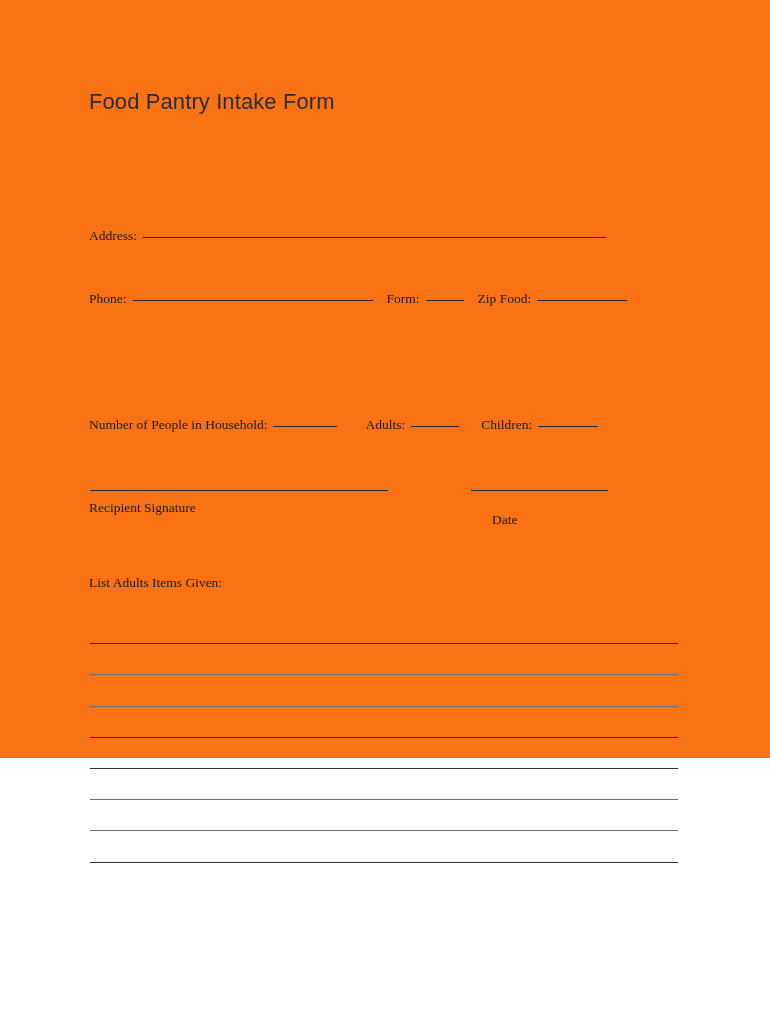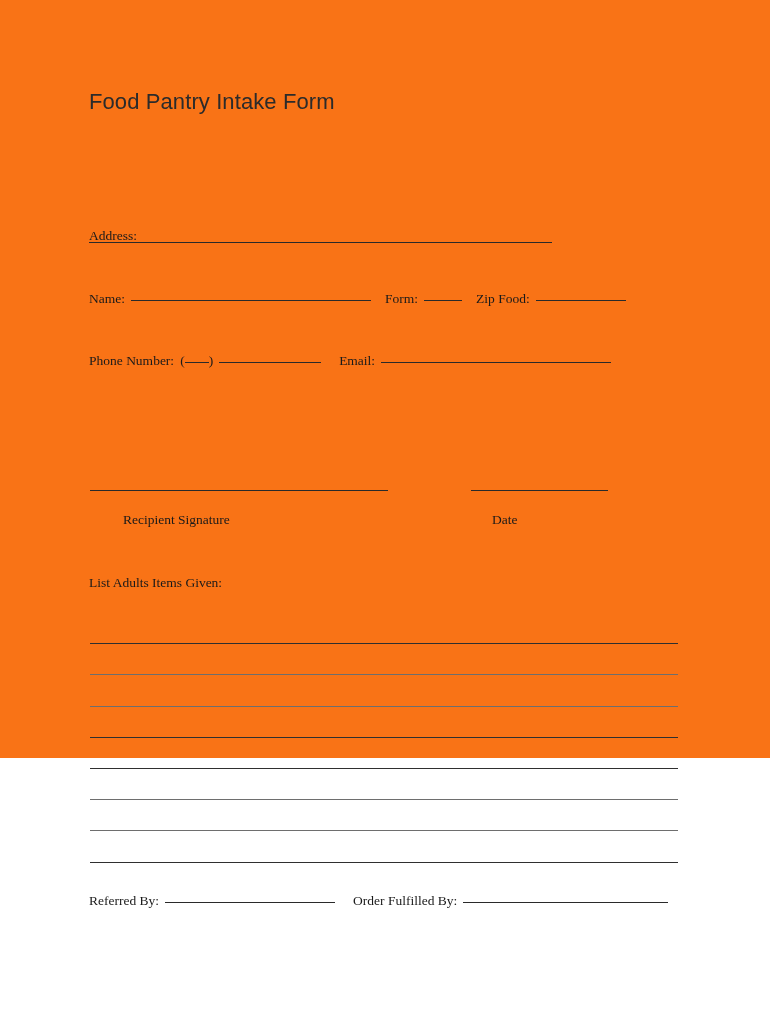--- a/index.html
+++ b/index.html
@@ -97,77 +97,68 @@
   }
 </style>
 </head>
 <body>
 
 <div class="page">
 
   <div class="form-title">Food Pantry Intake Form</div>
 
 
-  <div class="field-row" style="left:89px; top:228px;flex-direction:column;">
+  <div class="field-row" style="left:89px; top:228px;">
     <span class="field-label">Address:</span>
     <span class="gap-sm"></span>
     <span class="rule" style="width:463px;"></span>
   </div>
 
   <div class="field-row" style="left:89px; top:291px;">
-    <span class="field-label">Name:</span>
+    <span class="field-label">Phone:</span>
     <span class="gap-sm"></span>
     <span class="rule" style="width:240px;"></span>
     <span class="gap-md"></span>
     <span class="field-label">Form:</span>
     <span class="gap-sm"></span>
     <span class="rule" style="width:38px;"></span>
     <span class="gap-md"></span>
     <span class="field-label">Zip Food:</span>
     <span class="gap-sm"></span>
     <span class="rule" style="width:90px;"></span>
   </div>
 
-  <div class="field-row" style="left:89px; top:353px;">
-    <span class="field-label">Phone Number:</span>
+
+  <div class="field-row" style="left:89px; top:417px;">
+    <span class="field-label">Number of People in Household:</span>
     <span class="gap-sm"></span>
-    <span class="field-label">(</span>
-    <span class="rule" style="width:24px;"></span>
-    <span class="field-label">)</span>
+    <span class="rule" style="width:64px;"></span>
+    <span style="display:inline-block;width:28px;"></span>
+    <span class="field-label">Adults:</span>
     <span class="gap-sm"></span>
-    <span class="rule" style="width:102px;"></span>
-    <span style="display:inline-block;width:18px;"></span>
-    <span class="field-label">Email:</span>
+    <span class="rule" style="width:48px;"></span>
+    <span style="display:inline-block;width:22px;"></span>
+    <span class="field-label">Children:</span>
     <span class="gap-sm"></span>
-    <span class="rule" style="width:230px;"></span>
+    <span class="rule" style="width:60px;"></span>
   </div>
-
 
   <div class="sig-line" style="left:90px; top:490px; width:298px;"></div>
   <div class="sig-line" style="left:471px; top:490px; width:137px;"></div>
 
-  <div class="sig-label" style="left:89px; top:512px;margin-left:34px;">Recipient Signature</div>
+  <div class="sig-label" style="left:89px; top:500px;">Recipient Signature</div>
   <div class="sig-label" style="left:471px; top:512px;margin-left:21px;">Date</div>
 
   <div class="section-label" style="left:89px; top:575px;">List Adults Items Given:</div>
 
   <div class="write-lines">
     <div class="write-line"></div>
     <div class="write-line alt"></div>
     <div class="write-line alt"></div>
     <div class="write-line"></div>
     <div class="write-line"></div>
     <div class="write-line alt"></div>
     <div class="write-line alt"></div>
     <div class="write-line"></div>
   </div>
 
-  <div class="field-row" style="left:89px; top:893px;">
-    <span class="field-label">Referred By:</span>
-    <span class="gap-sm"></span>
-    <span class="rule" style="width:170px;"></span>
-    <span style="display:inline-block;width:18px;"></span>
-    <span class="field-label">Order Fulfilled By:</span>
-    <span class="gap-sm"></span>
-    <span class="rule" style="width:205px;"></span>
-  </div>
 
 </div>
 
 </body></html>

